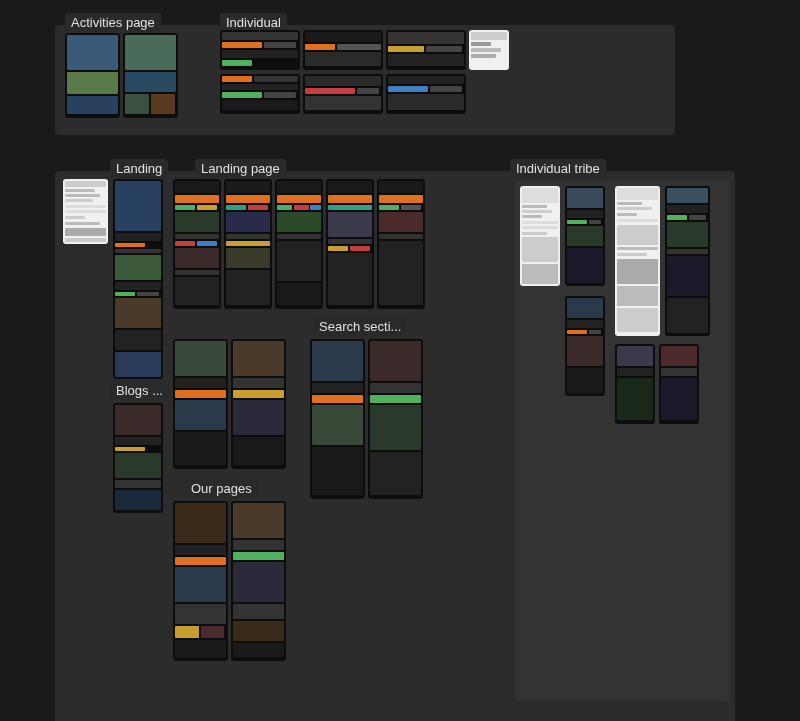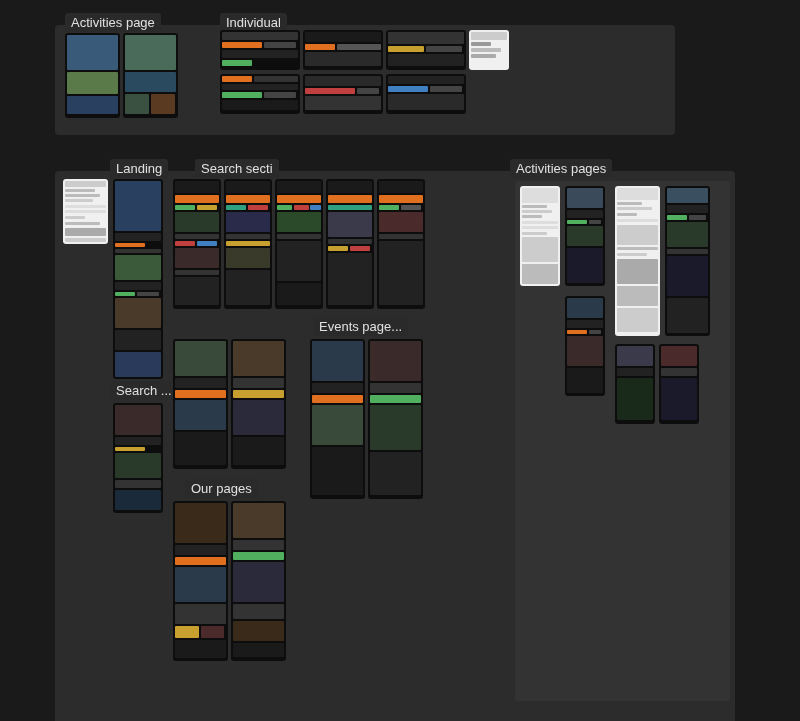--- a/index.html
+++ b/index.html
@@ -146,23 +146,23 @@
         <div class="stripe" style="left:44px;top:12px;width:32px;height:6px;background:#444;"></div>
         <div class="stripe" style="left:2px;top:20px;width:76px;height:16px;background:#2a2a2a;"></div>
       </div>
     </div>
   </div>
 
   <div class="section-box lower-box">
 
     <span class="section-label" style="left:55px; top:-12px;">Landing</span>
 
-    <span class="section-label" style="left:140px; top:-12px;">Search secti</span>
-
-    <span class="section-label" style="left:455px; top:-12px;">Activities pages</span>
+    <span class="section-label" style="left:140px; top:-12px;">Landing page</span>
+
+    <span class="section-label" style="left:455px; top:-12px;">Individual tribe</span>
 
     <div class="mini-frame mini-frame-light" style="left:8px;top:8px;width:45px;height:65px;">
       <div class="stripe" style="left:2px;top:2px;width:41px;height:6px;background:#ccc;"></div>
       <div class="stripe" style="left:2px;top:10px;width:30px;height:3px;background:#bbb;"></div>
       <div class="stripe" style="left:2px;top:15px;width:35px;height:3px;background:#bbb;"></div>
       <div class="stripe" style="left:2px;top:20px;width:28px;height:3px;background:#ccc;"></div>
       <div class="stripe" style="left:2px;top:26px;width:41px;height:3px;background:#ddd;"></div>
       <div class="stripe" style="left:2px;top:31px;width:41px;height:3px;background:#ddd;"></div>
       <div class="stripe" style="left:2px;top:37px;width:20px;height:3px;background:#ccc;"></div>
       <div class="stripe" style="left:2px;top:43px;width:35px;height:3px;background:#bbb;"></div>
@@ -177,21 +177,21 @@
       <div class="stripe" style="left:2px;top:70px;width:46px;height:4px;background:#333;"></div>
       <div class="stripe" style="left:2px;top:76px;width:46px;height:25px;background:#3a5a3a;"></div>
       <div class="stripe" style="left:2px;top:103px;width:46px;height:8px;background:#222;"></div>
       <div class="stripe" style="left:2px;top:113px;width:20px;height:4px;background:#50b060;"></div>
       <div class="stripe" style="left:24px;top:113px;width:22px;height:4px;background:#444;"></div>
       <div class="stripe" style="left:2px;top:119px;width:46px;height:30px;background:#4a3a2a;"></div>
       <div class="stripe" style="left:2px;top:151px;width:46px;height:20px;background:#222;"></div>
       <div class="stripe" style="left:2px;top:173px;width:46px;height:25px;background:#2a3a5a;"></div>
     </div>
 
-    <span class="section-label" style="left:55px; top:210px;">Search ...</span>
+    <span class="section-label" style="left:55px; top:210px;">Blogs ...</span>
 
     <div class="mini-frame mini-frame-dark" style="left:58px;top:232px;width:50px;height:110px;">
       <div class="stripe" style="left:2px;top:2px;width:46px;height:30px;background:#3a2a2a;"></div>
       <div class="stripe" style="left:2px;top:34px;width:46px;height:8px;background:#222;"></div>
       <div class="stripe" style="left:2px;top:44px;width:30px;height:4px;background:#c8a030;"></div>
       <div class="stripe" style="left:2px;top:50px;width:46px;height:25px;background:#2a3a2a;"></div>
       <div class="stripe" style="left:2px;top:77px;width:46px;height:8px;background:#333;"></div>
       <div class="stripe" style="left:2px;top:87px;width:46px;height:20px;background:#1a2a3a;"></div>
     </div>
 
@@ -247,21 +247,21 @@
     <div class="mini-frame mini-frame-dark" style="left:322px;top:8px;width:48px;height:130px;">
       <div class="stripe" style="left:2px;top:2px;width:44px;height:12px;background:#1a1a1a;"></div>
       <div class="stripe" style="left:2px;top:16px;width:44px;height:8px;background:#e07020;"></div>
       <div class="stripe" style="left:2px;top:26px;width:20px;height:5px;background:#50b060;"></div>
       <div class="stripe" style="left:24px;top:26px;width:20px;height:5px;background:#555;"></div>
       <div class="stripe" style="left:2px;top:33px;width:44px;height:20px;background:#4a2a2a;"></div>
       <div class="stripe" style="left:2px;top:55px;width:44px;height:5px;background:#333;"></div>
       <div class="stripe" style="left:2px;top:62px;width:44px;height:64px;background:#222;"></div>
     </div>
 
-    <span class="section-label" style="left:258px; top:146px;">Events page...</span>
+    <span class="section-label" style="left:258px; top:146px;">Search secti...</span>
 
     <div class="mini-frame mini-frame-dark" style="left:118px;top:168px;width:55px;height:130px;">
       <div class="stripe" style="left:2px;top:2px;width:51px;height:35px;background:#3a4a3a;"></div>
       <div class="stripe" style="left:2px;top:39px;width:51px;height:10px;background:#222;"></div>
       <div class="stripe" style="left:2px;top:51px;width:51px;height:8px;background:#e07020;"></div>
       <div class="stripe" style="left:2px;top:61px;width:51px;height:30px;background:#2a3a4a;"></div>
       <div class="stripe" style="left:2px;top:93px;width:51px;height:33px;background:#1a1a1a;"></div>
     </div>
     <div class="mini-frame mini-frame-dark" style="left:176px;top:168px;width:55px;height:130px;">
       <div class="stripe" style="left:2px;top:2px;width:51px;height:35px;background:#4a3a2a;"></div>

